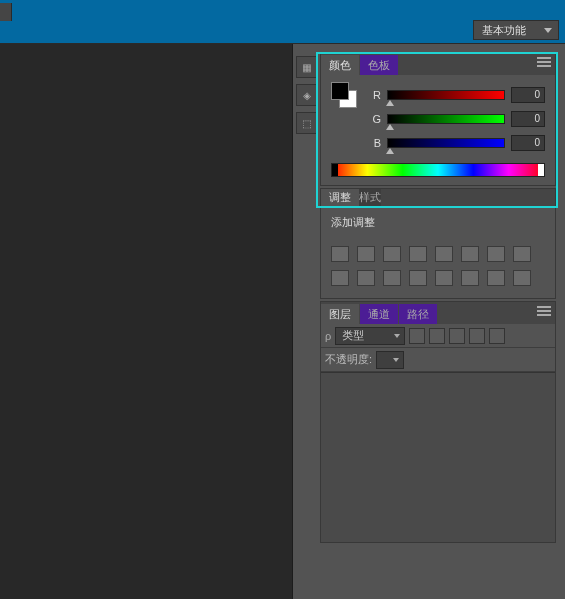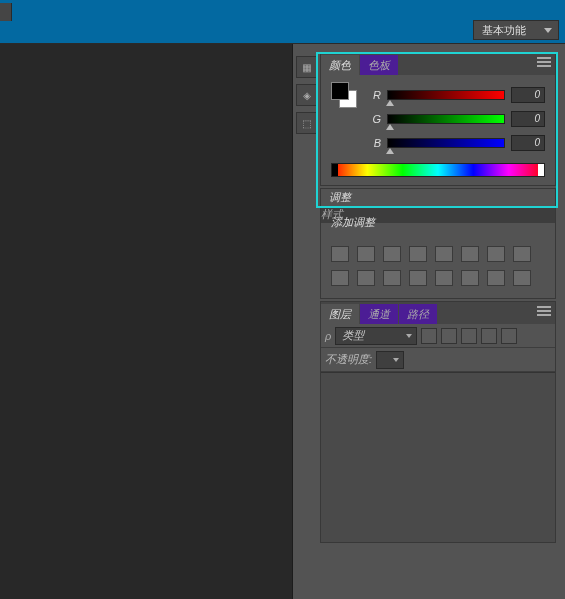--- a/index.html
+++ b/index.html
@@ -12,21 +12,21 @@
 .workspace-dd:after { content:""; position:absolute; right:6px; top:7px; border-left:4px solid transparent; border-right:4px solid transparent; border-top:5px solid #bbb; }
 
 
 .canvas { position:absolute; left:0; top:44px; width:293px; height:555px; background:#282828; border-right:1px solid #1c1c1c; }
 
 
 .dock { position:absolute; left:296px; top:56px; width:22px; }
 .dock .ico { width:22px; height:22px; background:#4a4a4a; border:1px solid #333; margin-bottom:6px; display:flex; align-items:center; justify-content:center; color:#aaa; font-size:10px; }
 
 
-.rightcol { position:absolute; left:320px; top:52px; width:236px;font-style:italic; }
+.rightcol { position:absolute; left:320px; top:52px; width:236px; }
 
 .highlight { border:2px solid #1fd3d3; position:absolute; left:316px; top:52px; width:242px; height:156px; pointer-events:none; z-index:50; }
 
 .panel { background:#535353; border:1px solid #383838; margin-bottom:2px; }
 .panel-tabs { height:22px; background:#454545; display:flex; align-items:flex-end; position:relative; }
 .panel-tabs .tab { height:20px; padding:0 8px; font-size:11px; color:#aaa; line-height:20px; background:#4c1d95; margin-right:1px; cursor:pointer; }
 .panel-tabs .tab.active { background:#535353; color:#ddd; }
 .panel-tabs .menu { position:absolute; right:4px; top:4px; width:14px; height:12px; cursor:pointer; }
 .panel-tabs .menu:before { content:""; display:block; height:2px; background:#aaa; box-shadow:0 4px 0 #aaa,0 8px 0 #aaa; }
 .panel-body { padding:8px 10px; font-size:11px; color:#ccc; }
@@ -41,30 +41,30 @@
 .slider.r { background:linear-gradient(to right,#000,#f00); }
 .slider.g { background:linear-gradient(to right,#000,#0f0); }
 .slider.b { background:linear-gradient(to right,#000,#00f); }
 .slider .thumb { position:absolute; left:-2px; top:9px; width:8px; height:6px; background:#bbb; clip-path:polygon(50% 0,100% 100%,0 100%); }
 .num { width:34px; height:16px; background:#3b3b3b; border:1px solid #222; color:#ddd; font-size:10px; text-align:right; padding-right:4px; line-height:14px; }
 .spectrum { margin-top:8px; height:14px; background:linear-gradient(to right,#f00,#ff0,#0f0,#0ff,#00f,#f0f,#f00); border:1px solid #222; position:relative; }
 .spectrum:before { content:""; position:absolute; left:0; top:0; width:6px; height:100%; background:#000; }
 .spectrum:after { content:""; position:absolute; right:0; top:0; width:6px; height:100%; background:#fff; }
 
 
-.adj-sub { height:18px; background:#454545; font-size:11px; color:#aaa; display:flex;flex-direction:column; }
+.adj-sub { height:18px; background:#454545; font-size:11px; color:#aaa; display:flex; }
 .adj-sub span { padding:1px 8px; background:#535353; }
 .adj-icons { display:flex; flex-wrap:wrap; gap:8px; padding:4px 0; }
 .adj-icons .ai { width:18px; height:16px; background:#6a6a6a; border:1px solid #3a3a3a; cursor:pointer; }
 
 
 .lay-row { height:24px; display:flex; align-items:center; gap:4px; border-bottom:1px solid #3d3d3d; padding:0 4px; font-size:11px; color:#ccc; }
 .dd { background:#3f3f3f; border:1px solid #2a2a2a; height:18px; color:#ccc; font-size:11px; padding-left:6px; position:relative; }
 .dd:after { content:""; position:absolute; right:4px; top:6px; border-left:3px solid transparent; border-right:3px solid transparent; border-top:4px solid #aaa; }
-.lay-row .dd.kind { width:82px; }
+.lay-row .dd.kind { width:70px; }
 .lay-row .dd.blend { width:96px; }
 .lay-row .sq { width:16px; height:16px; background:#5a5a5a; border:1px solid #333; cursor:pointer; }
 .lbl { color:#bbb; }
 .pct { width:28px; height:18px; background:#3f3f3f; border:1px solid #2a2a2a; }
 
 .layer-area { height:170px; background:#4a4a4a; border-top:1px solid #333; }
 
 </style>
 </head>
 <body>

